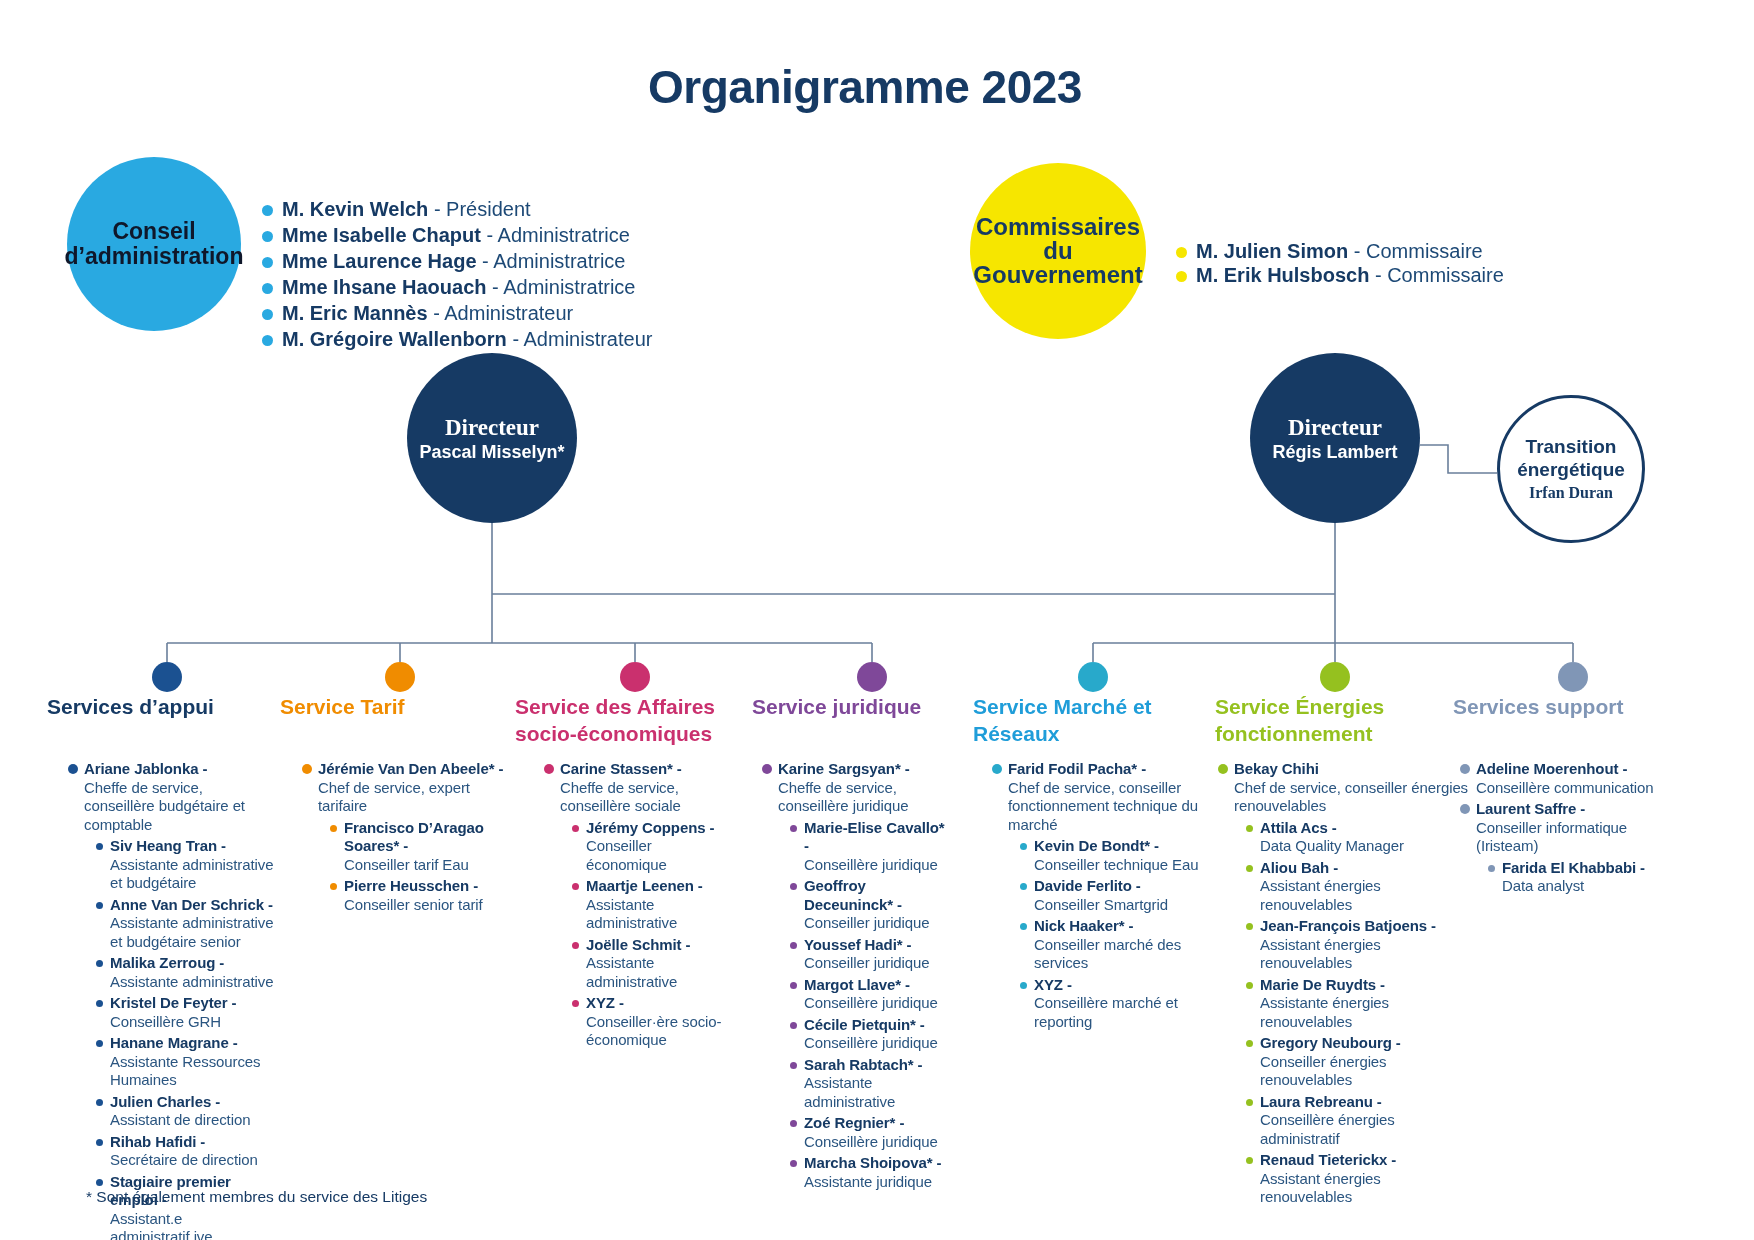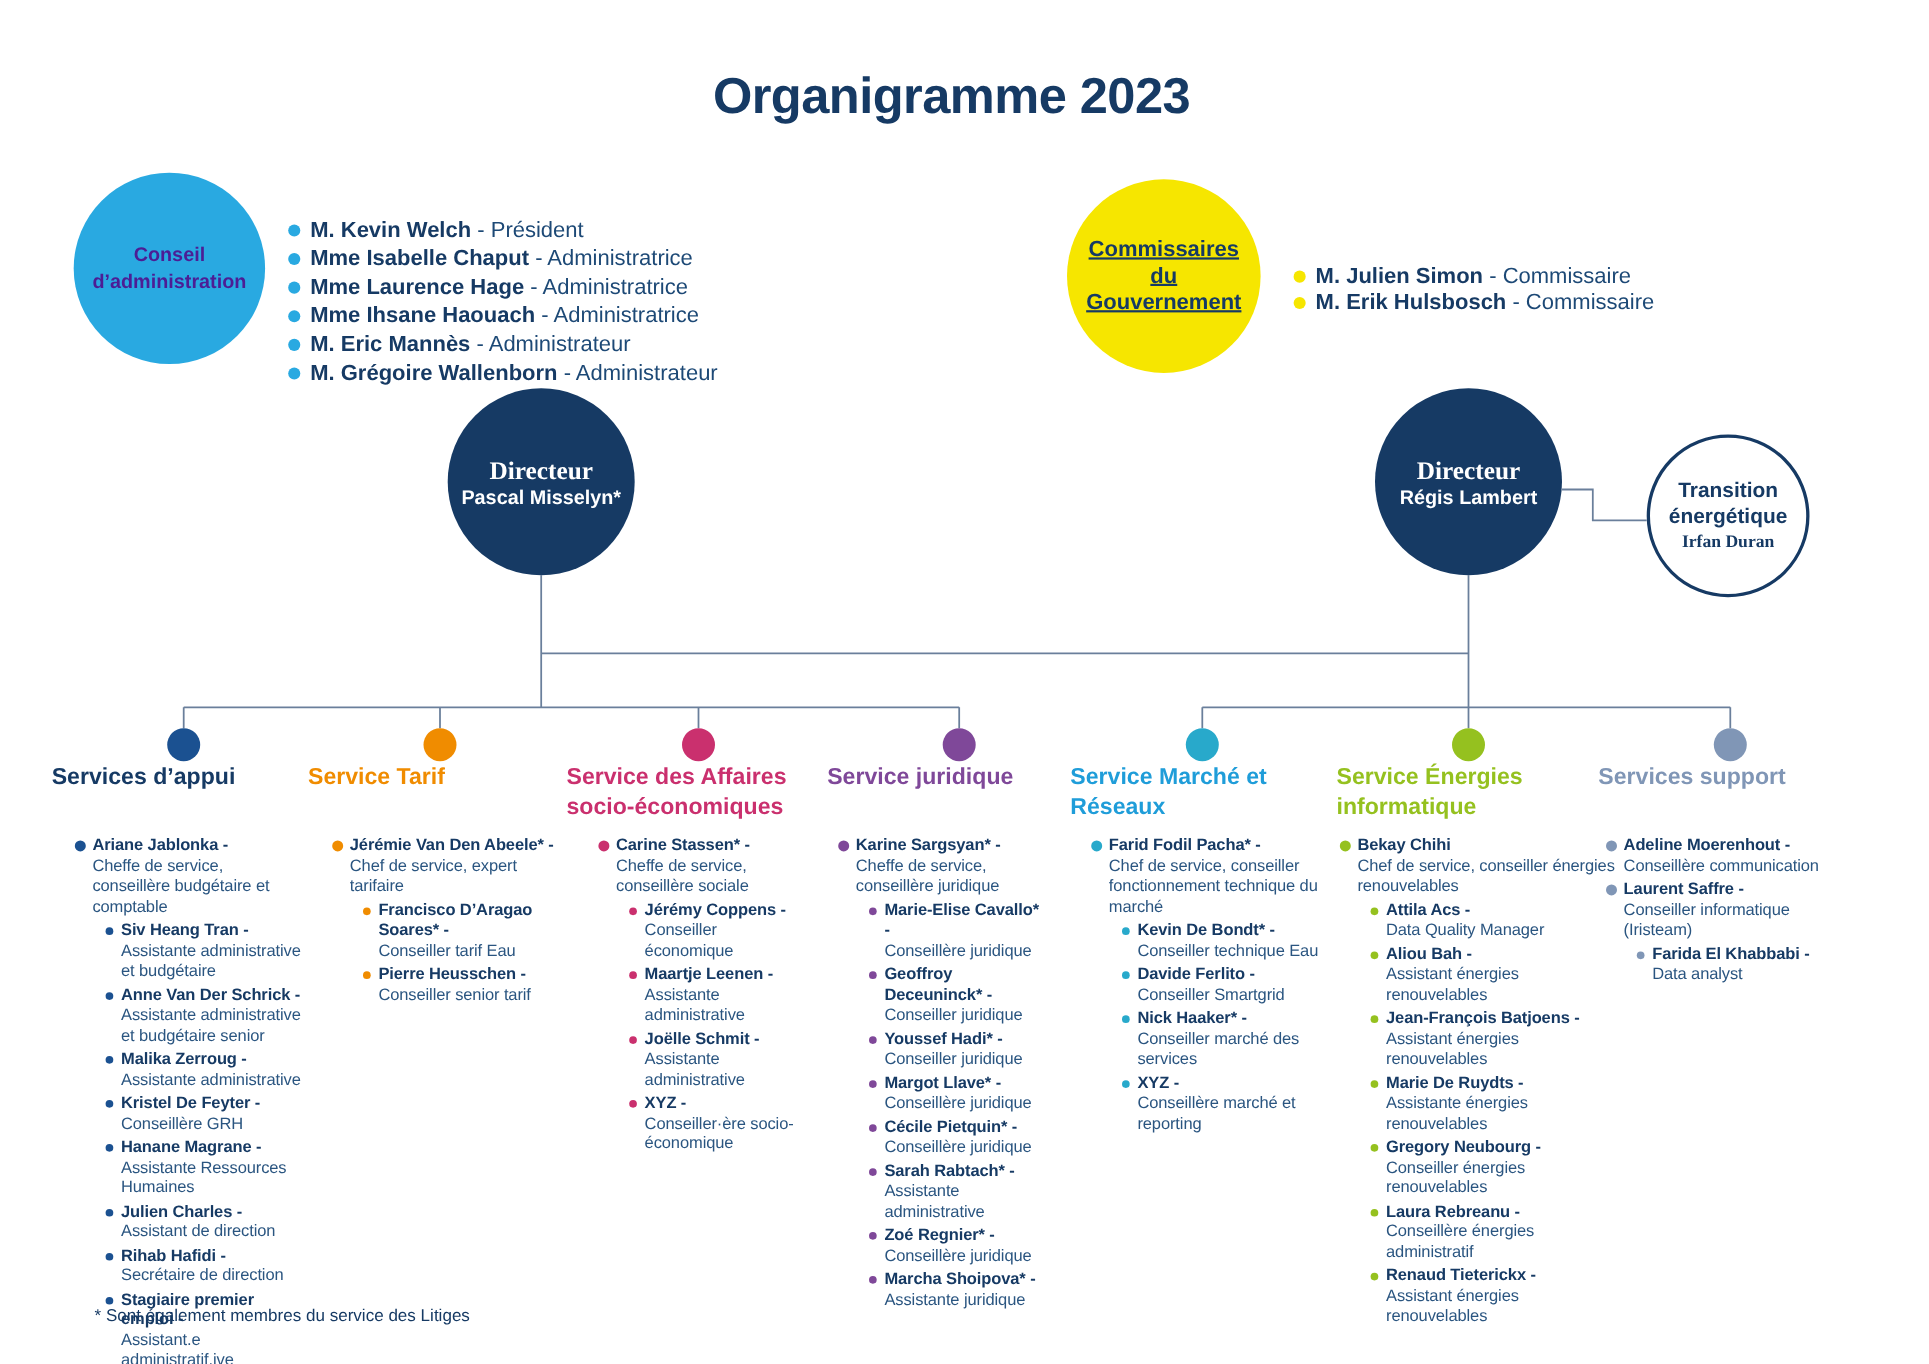--- a/index.html
+++ b/index.html
@@ -7,22 +7,22 @@
   .canvas { position:relative; width:1754px; height:1240px; background:#fff;
             font-family:"Liberation Sans", sans-serif; overflow:hidden; }
 
   .title { position:absolute; top:60px; left:0; width:1730px; text-align:center;
            font-size:46px; font-weight:bold; color:#163a64; letter-spacing:-0.5px; }
 
   svg.connectors { position:absolute; left:0; top:0; }
 
   .circle { position:absolute; border-radius:50%; display:flex; flex-direction:column;
             justify-content:center; align-items:center; text-align:center; font-weight:bold; }
-  #c-conseil { left:67px;  top:157px; width:174px; height:174px; background:var(--c); color:#4c1d95; font-size:18px; line-height:25px; }
-  #c-gouv    { left:970px; top:163px; width:176px; height:176px; background:var(--c); color:#163a64; font-size:20px; line-height:24px;text-decoration:underline; }
+  #c-conseil { left:67px;  top:157px; width:174px; height:174px; background:var(--c); color:#0f172a; font-size:23px; line-height:25px; }
+  #c-gouv    { left:970px; top:163px; width:176px; height:176px; background:var(--c); color:#163a64; font-size:24px; line-height:24px; }
   .dir       { width:170px; height:170px; background:var(--c); color:#fff; }
   #c-dir1    { left:407px;  top:353px; }
   #c-dir2    { left:1250px; top:353px; }
   .circ-t { font-size:23px; line-height:27px;font-family:Liberation Serif, serif; }
   .circ-n { font-size:18px; line-height:22px; }
   #c-trans { left:1497px; top:395px; width:148px; height:148px; background:#fff;
              border:3px solid var(--c); color:#163a64; font-size:19px; line-height:23px; }
   .circ-sub { font-size:16px; line-height:20px; margin-top:2px;font-family:Liberation Serif, serif; }
 
   .vlist { position:absolute; list-style:none; }
@@ -353,21 +353,21 @@
           <span class="pname">XYZ -</span>
           <span class="prole">Conseillère marché et reporting</span>
         </li>
       </ul>
   </div>
 
   <div class="svc" id="svc6" style="--c: #95c11f;">
     <span class="svc-dot"></span>
     <div class="svc-label" style="--c: #95c11f;">
       <div>Service Énergies</div>
-      <div>informatique</div>
+      <div>fonctionnement</div>
     </div>
     <ul class="plist">
 
         <li class="prow" data-level="1">
           <span class="pblt"></span>
           <span class="pname">Bekay Chihi</span>
           <span class="prole">Chef de service, conseiller énergies renouvelables</span>
         </li>
 
         <li class="prow" data-level="2">

